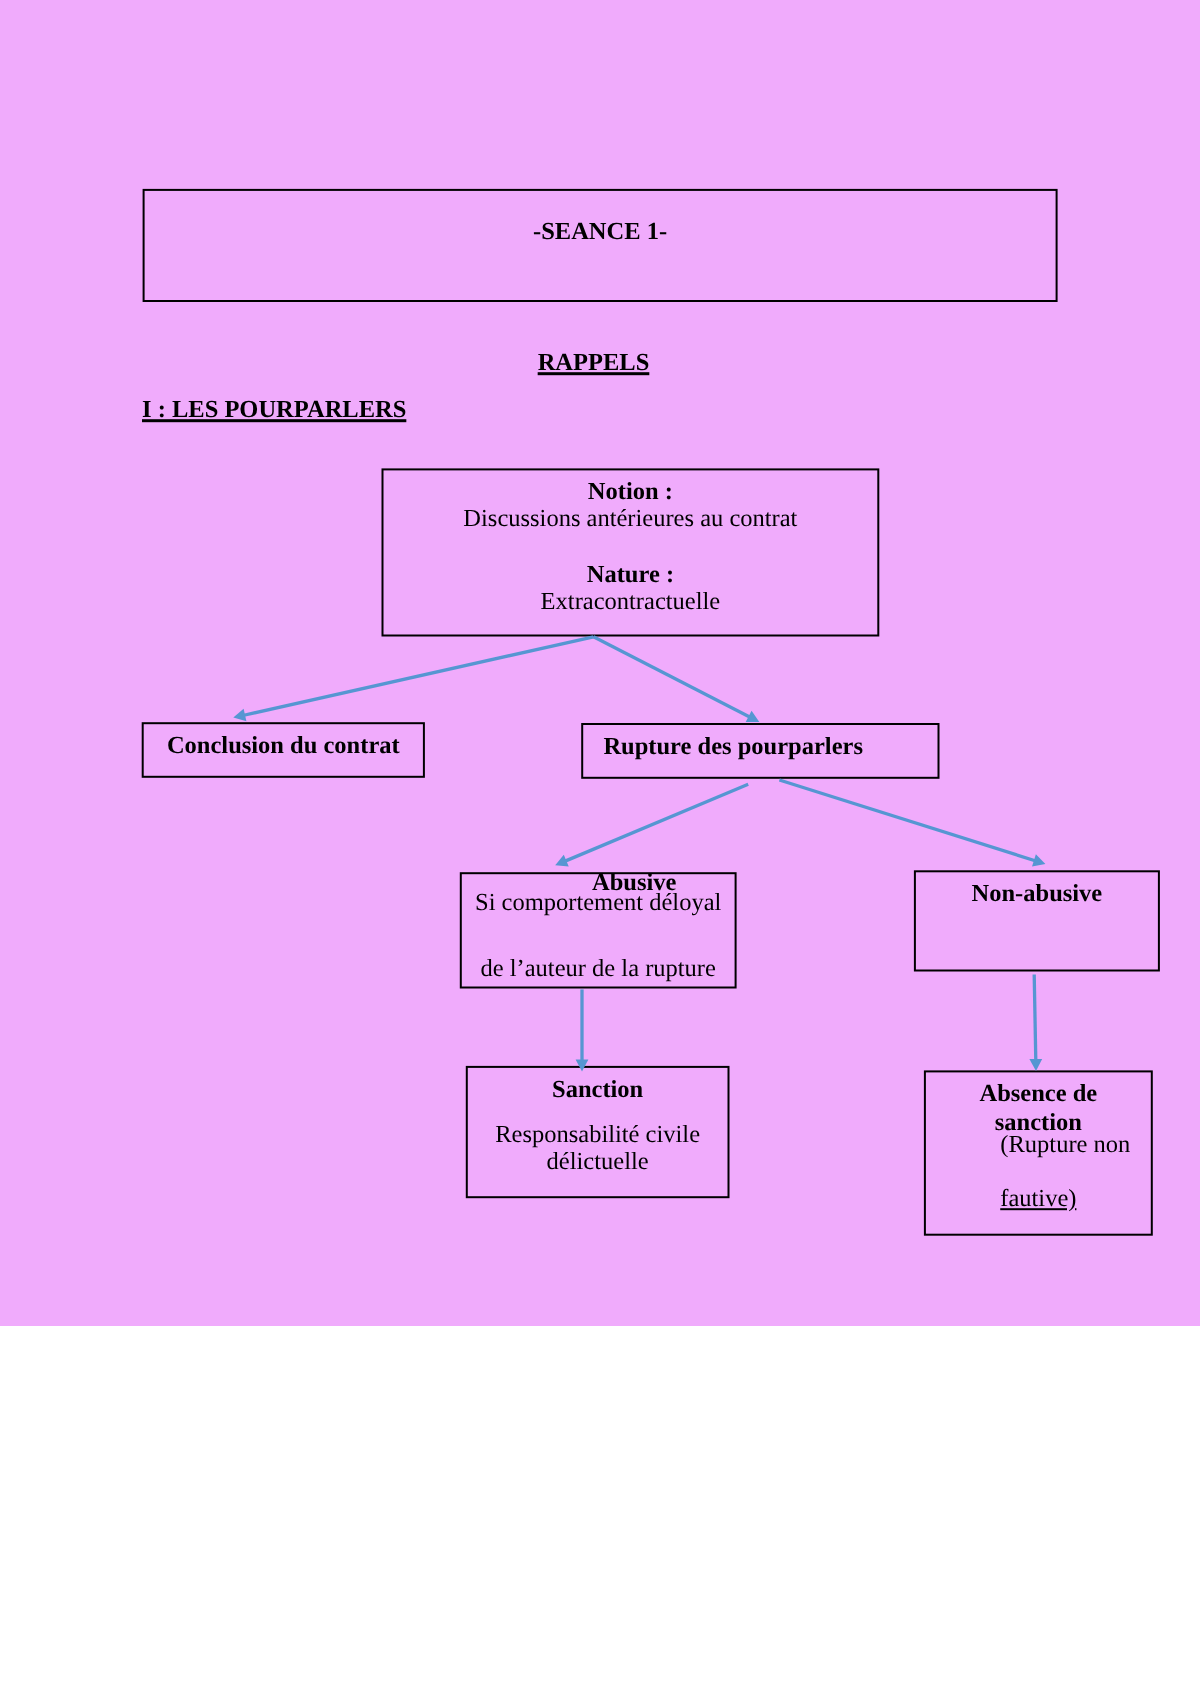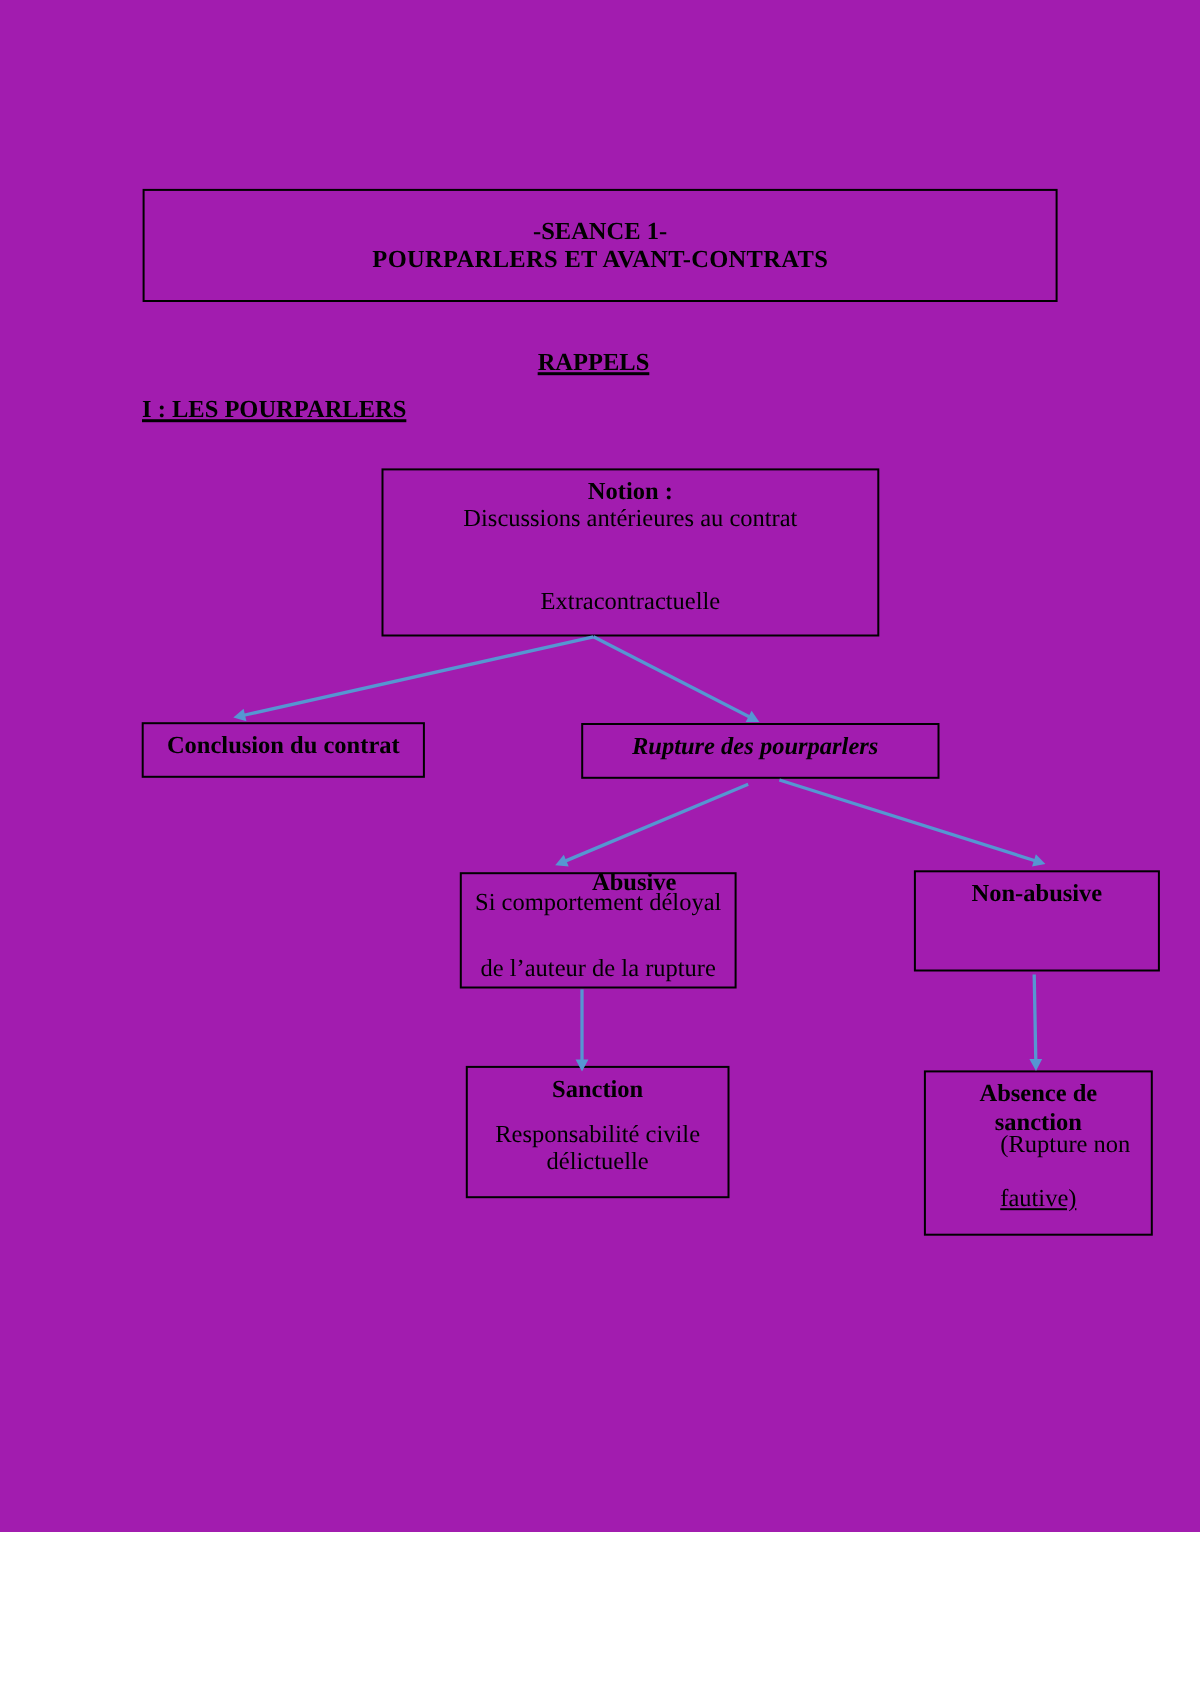--- a/index.html
+++ b/index.html
@@ -2,21 +2,21 @@
 <html><head>
 <meta charset="utf-8">
 <title>-SEANCE 1- POURPARLERS ET AVANT-CONTRATS</title>
 <style>
   html, body { margin:0; padding:0; background:#ffffff; }
   body {
     width:1200px; height:1697px; position:relative; overflow:hidden;
     font-family:"Liberation Serif", serif;
     color:#000000;
   }
-  #page { position:absolute; left:0; top:0; width:1200px; height:1532px; overflow:hidden; background:#a21caf; }
+  #page { position:absolute; left:0; top:0; width:1200px; height:1326px; overflow:hidden; background:#f0abfc; }
   svg.shapes { position:absolute; left:0; top:0; width:1200px; height:1697px; overflow:visible; pointer-events:none; }
   .box { fill:none; stroke:#000000; stroke-width:2; }
   .txt {
     position:absolute; font-size:24.5px; line-height:1; white-space:pre;
     text-rendering:geometricPrecision;
     transform:translate3d(0,1.2px,0);
   }
   .b { font-weight:bold; }
   .ctr { text-align:center; }
   .u  { text-decoration:underline; text-underline-offset:0.10em; text-decoration-thickness:2.5px; }
@@ -32,21 +32,20 @@
     <rect class="box" x="382.5" y="469.4" width="495.8" height="166.1"></rect>
     <rect class="box" x="142.7" y="723.2" width="281.2" height="53.6"></rect>
     <rect class="box" x="582.2" y="724" width="356.3" height="53.8"></rect>
     <rect class="box" x="460.8" y="873.2" width="274.8" height="114.3"></rect>
     <rect class="box" x="914.9" y="871.3" width="244" height="99.2"></rect>
     <rect class="box" x="466.8" y="1066.9" width="261.7" height="130.3"></rect>
     <rect class="box" x="924.9" y="1071.4" width="226.9" height="163.3"></rect>
   </svg>
 
   <div class="txt b ctr" style="left:143.6px; top:219.4px; width:913px;">-SEANCE 1-</div>
-  <div class="txt b ctr" style="left:143.6px; top:247.3px; width:913px; letter-spacing:0.335px; text-indent:0.335px;">POURPARLERS ET AVANT-CONTRATS</div>
 
   <div class="txt b ctr" style="left:137px; top:349.5px; width:913px;"><span class="u">RAPPELS</span></div>
 
   <div class="txt b" style="left:142px; top:396.6px;"><span class="u">I : LES POURPARLERS</span></div>
 
   <svg class="arrows" viewBox="0 0 1200 1697" width="1200" height="1697">
     <g stroke="#5696D2" fill="#5696D2" stroke-width="3.3" stroke-linecap="butt" stroke-linejoin="miter">
       <path d="M593.50 636.80 L243.84 715.24"></path>
       <path stroke="none" d="M233.30 717.60 L243.61 708.73 L246.41 721.22 Z"></path>
 
@@ -62,25 +61,26 @@
       <path d="M582.00 989.40 L582.00 1060.60"></path>
       <path stroke="none" d="M582.00 1071.40 L575.60 1059.40 L588.40 1059.40 Z"></path>
 
       <path d="M1034.20 974.50 L1035.80 1060.20"></path>
       <path stroke="none" d="M1036.00 1071.00 L1029.38 1059.12 L1042.18 1058.88 Z"></path>
     </g>
   </svg>
 
   <div class="txt b ctr" style="left:382.5px; top:479px; width:495.8px;">Notion :</div>
   <div class="txt ctr" style="left:382.5px; top:505.8px; width:495.8px;">Discussions antérieures au contrat</div>
+  <div class="txt b ctr" style="left:382.5px; top:562.2px; width:495.8px;">Nature :</div>
   <div class="txt ctr" style="left:382.5px; top:588.9px; width:495.8px;">Extracontractuelle</div>
 
   <div class="txt b ctr" style="left:142.7px; top:732.9px; width:281.2px;">Conclusion du contrat</div>
 
-  <div class="txt b ctr" style="left:577px; top:733.5px; width:356.3px;font-style:italic;">Rupture des pourparlers</div>
+  <div class="txt b ctr" style="left:555px; top:733.5px; width:356.3px;">Rupture des pourparlers</div>
 
   <div class="txt b ctr" style="left:460.8px; top:870px; width:274.8px;padding-left:36px;">Abusive</div>
   <div class="txt ctr" style="left:460.8px; top:890px; width:274.8px;">Si comportement déloyal</div>
   <div class="txt ctr" style="left:460.8px; top:955.8px; width:274.8px;">de l’auteur de la rupture</div>
 
   <div class="txt b ctr" style="left:914.9px; top:881.4px; width:244px;">Non-abusive</div>
 
   <div class="txt b ctr" style="left:466.8px; top:1076.7px; width:261.7px;">Sanction</div>
   <div class="txt ctr" style="left:466.8px; top:1121.8px; width:261.7px;">Responsabilité civile</div>
   <div class="txt ctr" style="left:466.8px; top:1148.7px; width:261.7px;">délictuelle</div>

